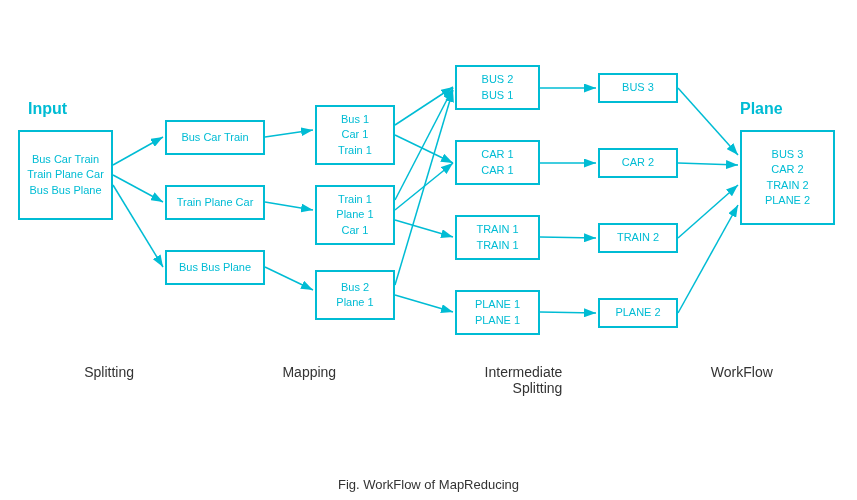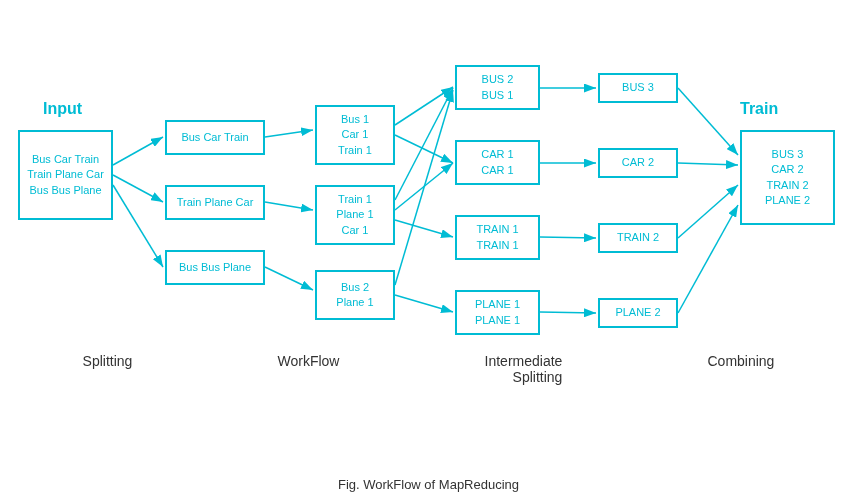--- a/index.html
+++ b/index.html
@@ -63,22 +63,22 @@
       font-size: 16px;
       color: #00bcd4;
       font-weight: bold;
     }
   </style>
 </head>
 <body>
 
 <div class="diagram-container">
 
-  <div class="section-title" style="left:28px; top:100px;margin-left:15px;">Input</div>
-  <div class="section-title" style="left:740px; top:100px;">Train</div>
+  <div class="section-title" style="left:28px; top:100px;">Input</div>
+  <div class="section-title" style="left:740px; top:100px;">Plane</div>
 
   <div class="box" style="left:18px; top:130px; width:95px; height:90px; white-space:pre-line;">Bus Car Train
 Train Plane Car
 Bus Bus Plane</div>
 
   <div class="box" style="left:165px; top:120px; width:100px; height:35px;">Bus Car Train</div>
   <div class="box" style="left:165px; top:185px; width:100px; height:35px;">Train Plane Car</div>
   <div class="box" style="left:165px; top:250px; width:100px; height:35px;">Bus Bus Plane</div>
 
   <div class="box" style="left:315px; top:105px; width:80px; height:60px; white-space:pre-line;">Bus 1
@@ -138,22 +138,22 @@
     <line x1="540" y1="163" x2="596" y2="163" stroke="#00bcd4" stroke-width="1.5" marker-end="url(#arrowhead)"></line>
     <line x1="540" y1="237" x2="596" y2="238" stroke="#00bcd4" stroke-width="1.5" marker-end="url(#arrowhead)"></line>
     <line x1="540" y1="312" x2="596" y2="313" stroke="#00bcd4" stroke-width="1.5" marker-end="url(#arrowhead)"></line>
 
     <line x1="678" y1="88" x2="738" y2="155" stroke="#00bcd4" stroke-width="1.5" marker-end="url(#arrowhead)"></line>
     <line x1="678" y1="163" x2="738" y2="165" stroke="#00bcd4" stroke-width="1.5" marker-end="url(#arrowhead)"></line>
     <line x1="678" y1="238" x2="738" y2="185" stroke="#00bcd4" stroke-width="1.5" marker-end="url(#arrowhead)"></line>
     <line x1="678" y1="313" x2="738" y2="205" stroke="#00bcd4" stroke-width="1.5" marker-end="url(#arrowhead)"></line>
   </svg>
 
-  <div style="position:absolute; bottom:75px; width:100%; display:flex; justify-content:space-around; padding:0 10px;">
+  <div style="position:absolute; bottom:64px; width:100%; display:flex; justify-content:space-around; padding:0 10px;">
     <div class="stage-label">Splitting</div>
+    <div class="stage-label">Mapping</div>
+    <div class="stage-label" style="text-align:right;">Intermediate<br>Splitting</div>
     <div class="stage-label">WorkFlow</div>
-    <div class="stage-label" style="text-align:right;">Intermediate<br>Splitting</div>
-    <div class="stage-label">Combining</div>
   </div>
 
 </div>
 
 <div class="fig-caption" style="position:absolute; bottom:8px; width:100%; text-align:center;">Fig. WorkFlow of MapReducing</div>
 
 </body></html>

